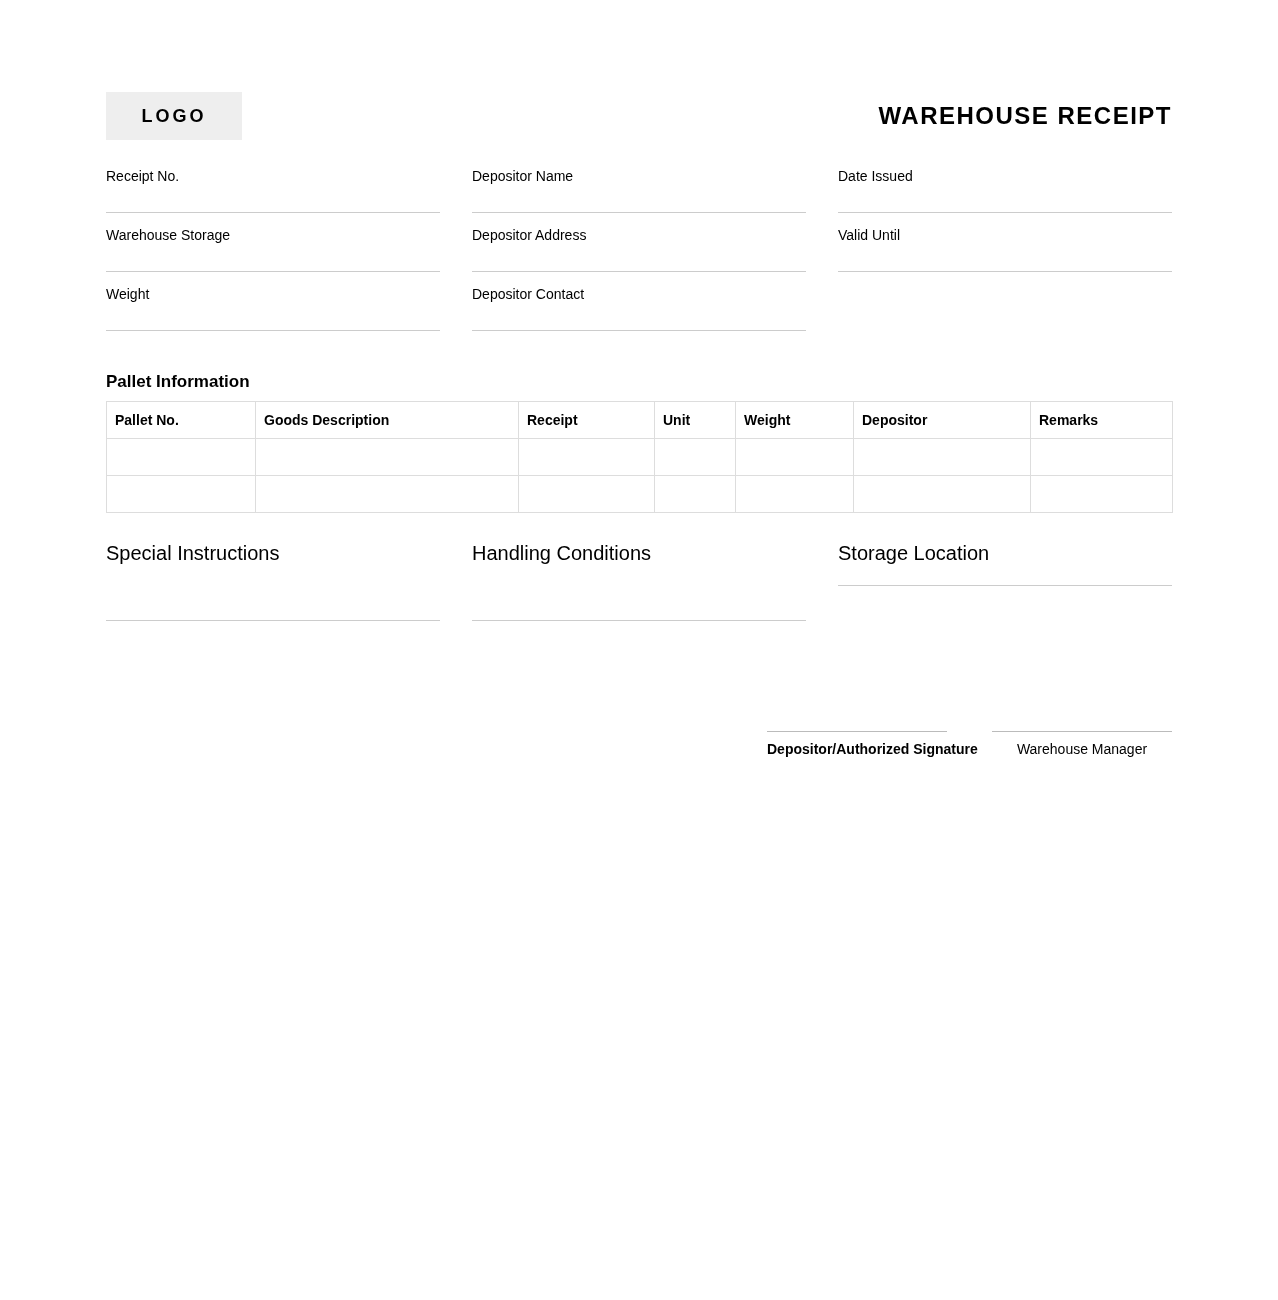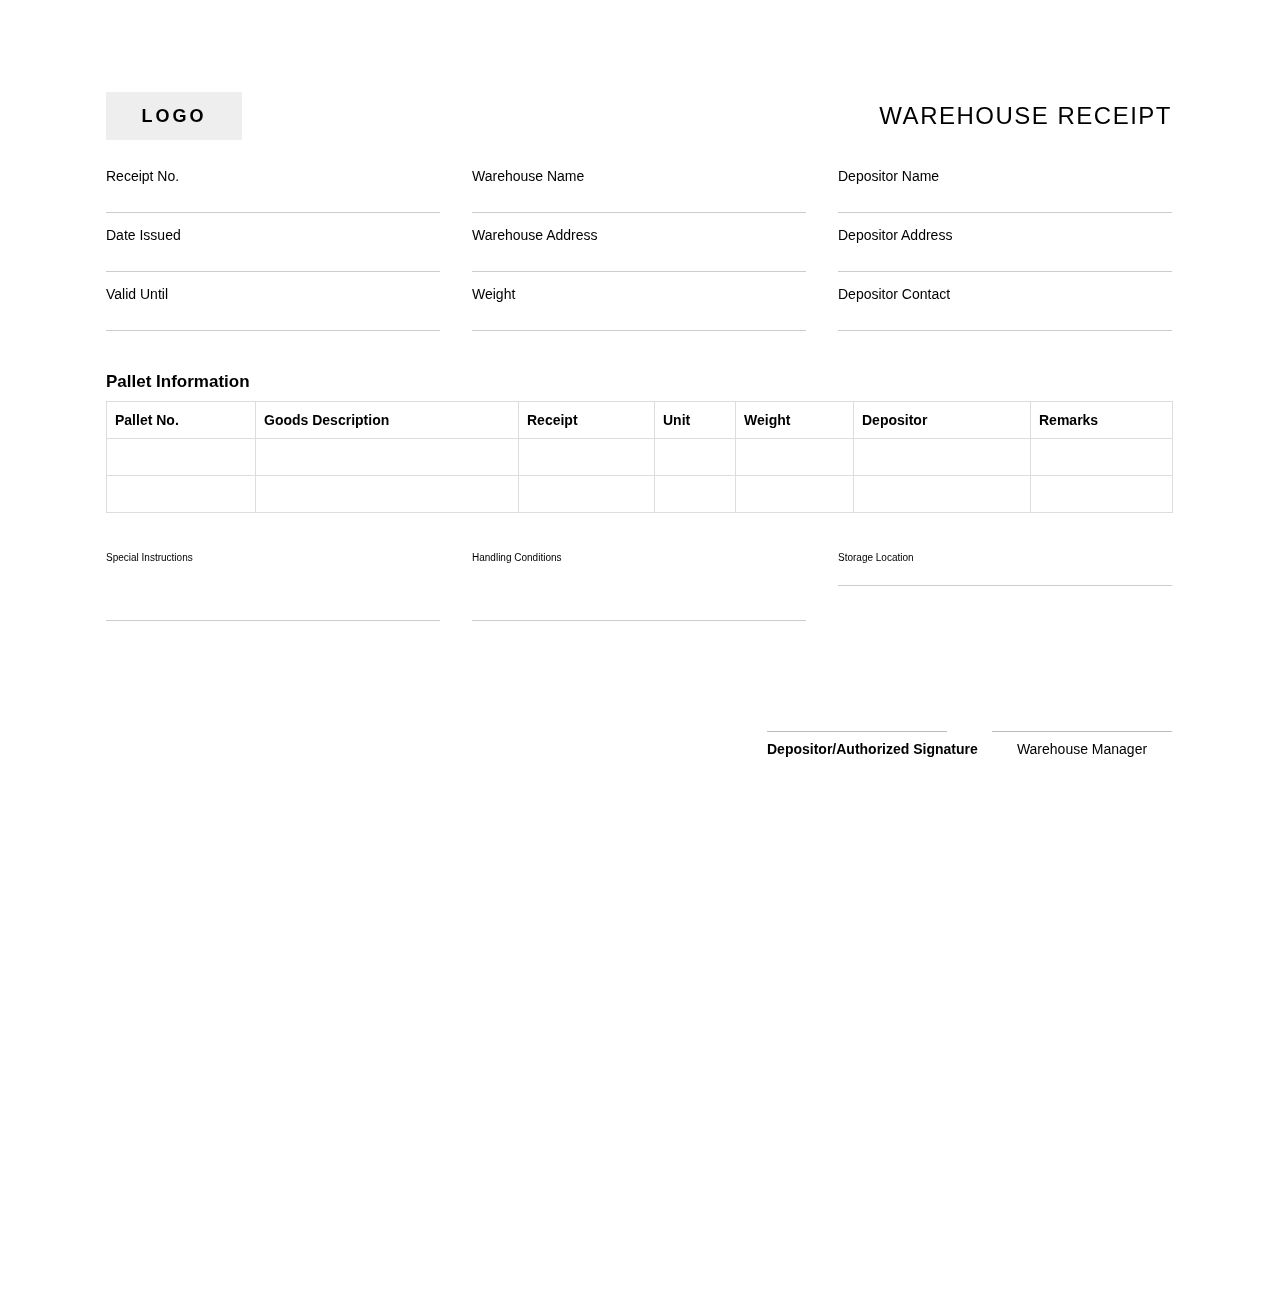--- a/index.html
+++ b/index.html
@@ -1,64 +1,60 @@
 <!DOCTYPE html>
 <html><head>
 <meta charset="utf-8">
 <style>
   html, body { margin: 0; padding: 0; background: #ffffff; }
   body { width: 1278px; height: 1300px; position: relative; font-family: "Liberation Sans", sans-serif; color: #000; }
   .page { position: absolute; left: 106px; top: 92px; width: 1066px; }
   .header { position: relative; height: 48px; }
   .logo { position: absolute; left: 0; top: 0; width: 136px; height: 48px; background: #eeeeee; display: flex; align-items: center; justify-content: center; font-weight: bold; font-size: 18px; letter-spacing: 3px; }
-  .title { position: absolute; right: 0; top: 10px; font-weight: normal; font-size: 24px; letter-spacing: 1.5px; }
+  .title { position: absolute; right: 0; top: 10px; font-weight: bold; font-size: 24px; letter-spacing: 1.5px; }
   .fields { position: absolute; top: 74px; left: 0; width: 1066px; display: grid; grid-template-columns: 334px 334px 334px; column-gap: 32px; row-gap: 0; }
   .field { height: 59px; position: relative; }
   .field-label { position: absolute; top: 2px; left: 0; font-size: 14px; }
   .field-line { position: absolute; left: 0; right: 0; top: 46px; border-bottom: 1px solid #cccccc; height: 0; }
   .section-title { position: absolute; top: 280px; left: 0; font-size: 17px; font-weight: bold; }
   table.pallets { position: absolute; top: 309px; left: 0; width: 1066px; border-collapse: collapse; table-layout: fixed; padding-left: 17px; }
   table.pallets th, table.pallets td { border: 1px solid #dddddd; height: 36px; padding: 0 8px; text-align: left; font-size: 14px; }
   table.pallets th { font-weight: bold; }
   .lower { position: absolute; top: 448px; left: 0; width: 1066px; }
   .lower .box { position: absolute; top: 0; }
-  .lower .lbl { position: absolute; top: 12px; left: 0; font-size: 10px; white-space: nowrap; }
+  .lower .lbl { position: absolute; top: 2px; left: 0; font-size: 20px; white-space: nowrap; }
   .lower .ln { position: absolute; left: 0; border-bottom: 1px solid #cccccc; }
   .sig { position: absolute; top: 639px; width: 180px; }
   .sig .ln { border-top: 1px solid #bbbbbb; height: 0; }
   .sig .lbl { font-size: 14px; text-align: center; margin-top: 9px; white-space: nowrap; }
 </style>
 </head>
 <body>
 
 <div class="page">
   <div class="header">
     <div class="logo">LOGO</div>
     <div class="title">WAREHOUSE RECEIPT</div>
   </div>
 
   <div class="fields">
     <div class="field">
       <span class="field-label">Receipt No.</span>
       <div class="field-line"></div>
     </div>
     <div class="field">
-      <span class="field-label">Warehouse Name</span>
-      <div class="field-line"></div>
-    </div>
-    <div class="field">
       <span class="field-label">Depositor Name</span>
       <div class="field-line"></div>
     </div>
     <div class="field">
       <span class="field-label">Date Issued</span>
       <div class="field-line"></div>
     </div>
     <div class="field">
-      <span class="field-label">Warehouse Address</span>
+      <span class="field-label">Warehouse Storage</span>
       <div class="field-line"></div>
     </div>
     <div class="field">
       <span class="field-label">Depositor Address</span>
       <div class="field-line"></div>
     </div>
     <div class="field">
       <span class="field-label">Valid Until</span>
       <div class="field-line"></div>
     </div>

